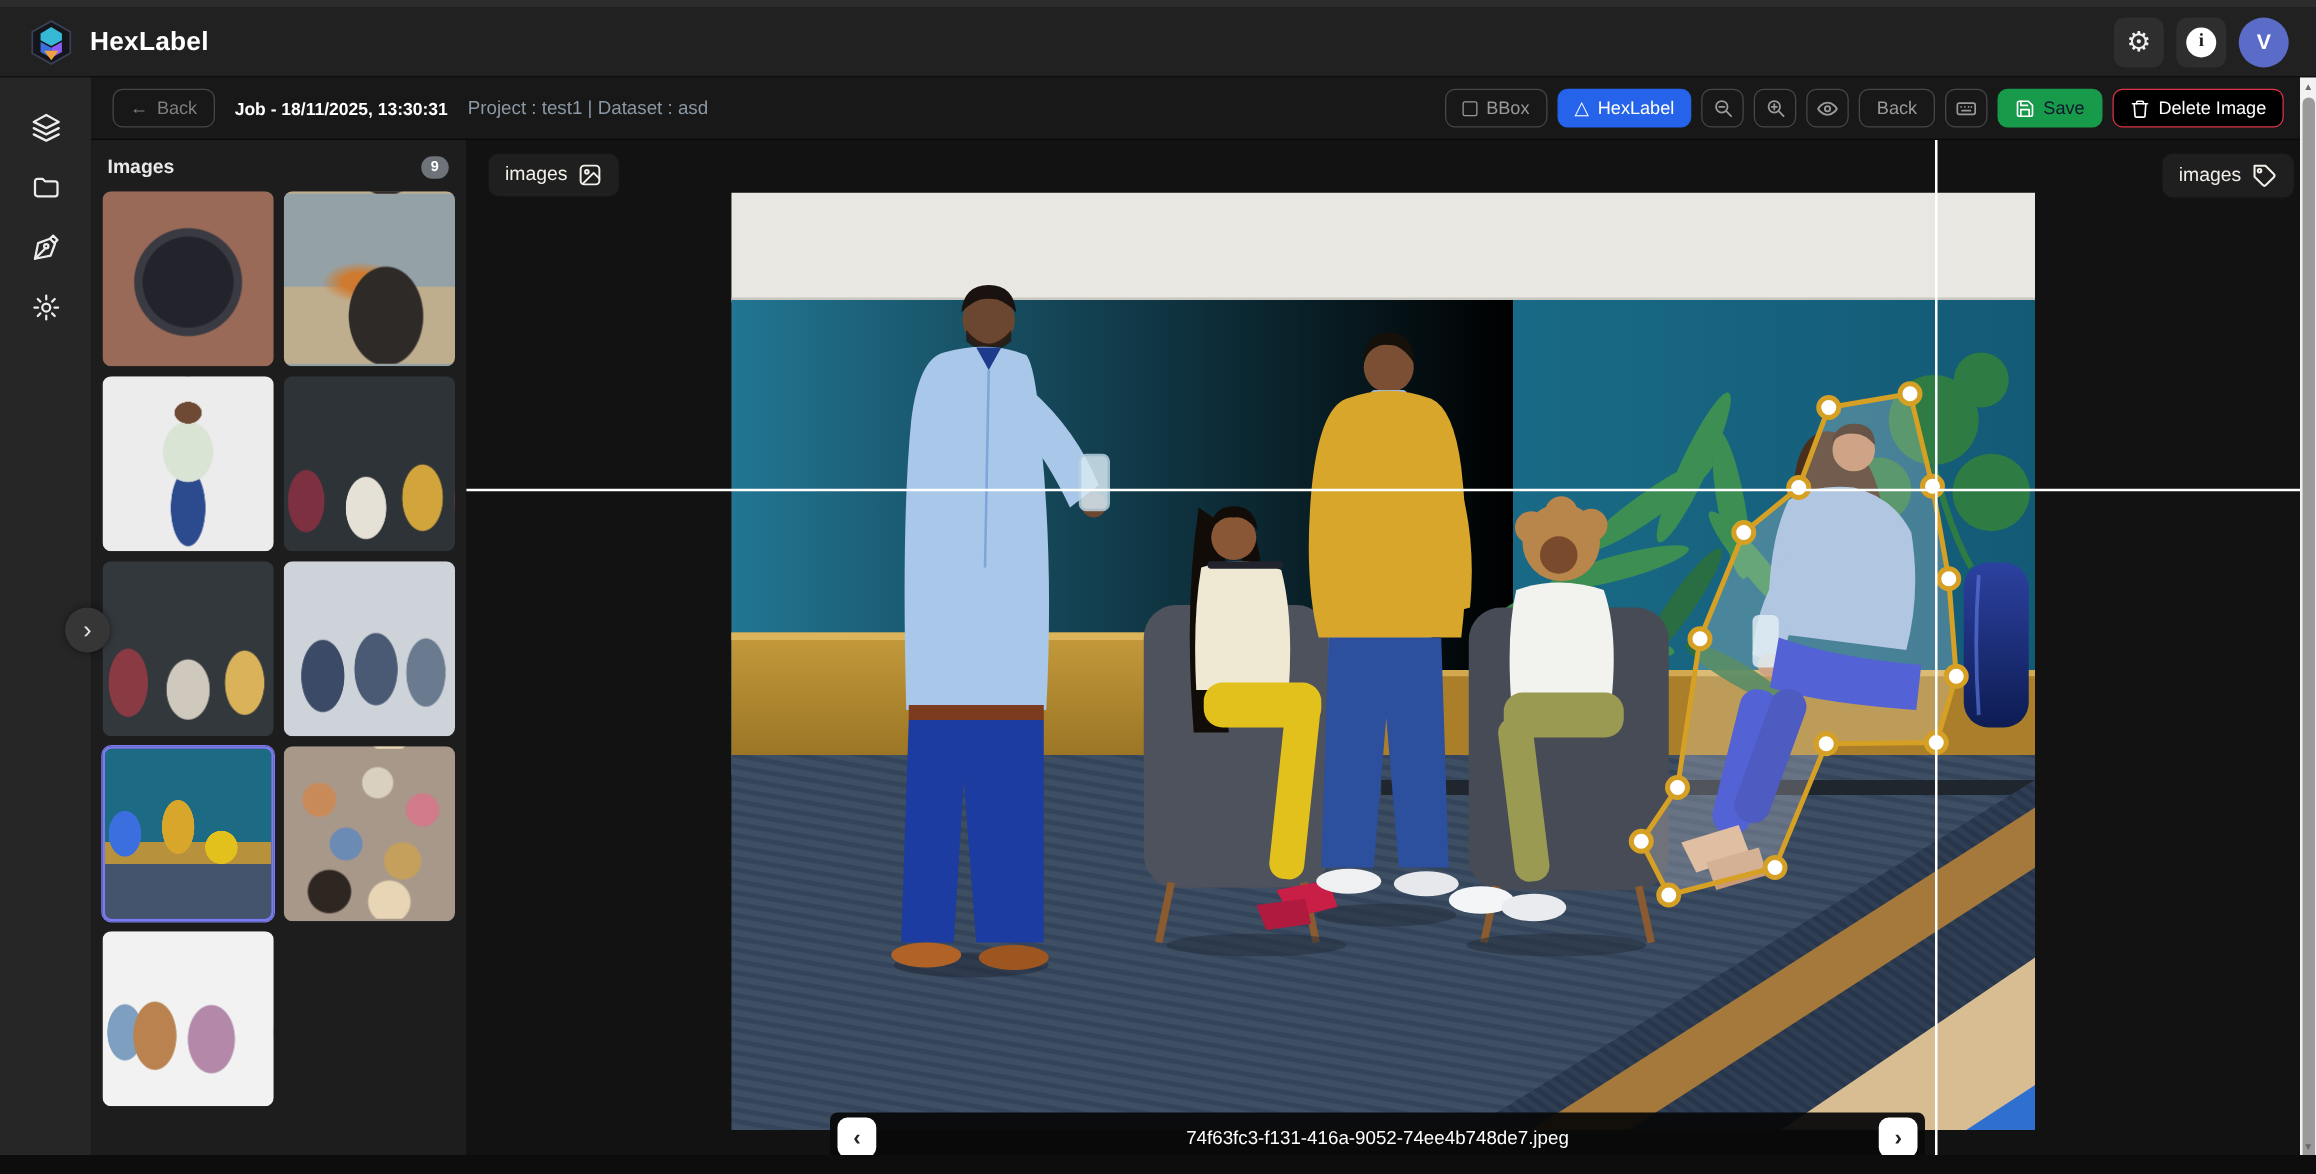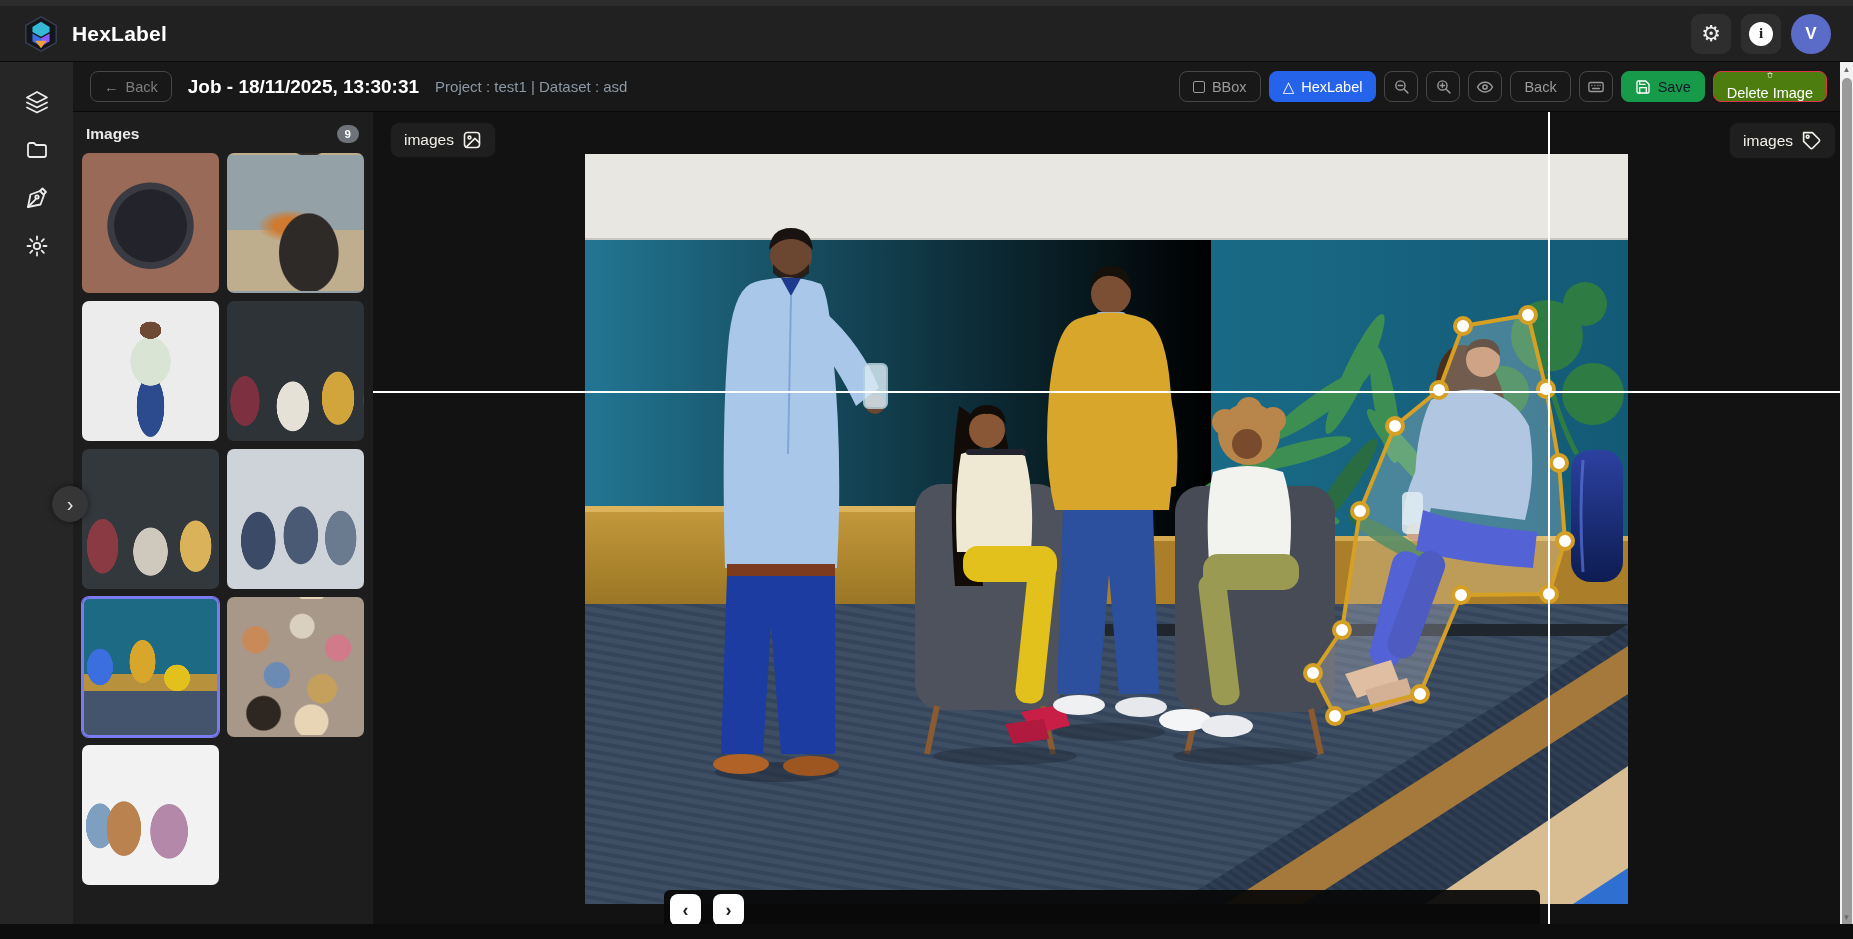--- a/index.html
+++ b/index.html
@@ -25,28 +25,28 @@
   .rail-btn svg { stroke:#ececec; }
 
   .right-col { flex:1; display:flex; flex-direction:column; position:relative; }
 
   
   .toolbar { height:50px; background:#181818; display:flex; align-items:center; padding:0 26px 0 17px; gap:16px; border-bottom:1px solid #0a0a0a; }
   .btn { display:inline-flex; align-items:center; gap:7px; height:31px; padding:0 13px; border-radius:8px; border:1px solid #474747; background:transparent; color:#9a9a9a; font-size:14.5px; cursor:pointer; white-space:nowrap; font-family:"Liberation Sans", sans-serif; }
   .btn svg { stroke:#9a9a9a; }
   .btn.icon-only { width:34px; padding:0; justify-content:center; }
   .back-btn { color:#7e7e7e; }
-  .job-title { color:#ffffff; font-size:19px; font-weight:bold; }
+  .job-title { color:#ffffff; font-size:14px; font-weight:bold; }
   .context-label { color:#8b98a5; font-size:15px; }
   .toolbar-spacer { flex:1; }
   .tool-group { display:flex; align-items:center; gap:8px;justify-content:center; }
   .btn.active-blue { background:#2563eb; border-color:#2563eb; color:#ffffff; }
   .btn.green { background:#189a4b; border-color:#189a4b; color:#0f172a; }
   .btn.green svg { stroke:#ffffff; }
-  .btn.red { background:#4d7c0f; border-color:#dc3545; color:#ffffff;flex-direction:column; }
+  .btn.red { background:#000000; border-color:#dc3545; color:#ffffff; }
   .btn.red svg { stroke:#ffffff; }
   .bbox-glyph { width:12px; height:12px; border:1.6px solid #9a9a9a; border-radius:2px; display:inline-block; }
   .tri-glyph { font-size:15px; line-height:1; }
 
   
   .content-row { flex:1; display:flex; min-height:0; }
   .thumb-panel { width:300px; background:#1d1d1d; overflow:hidden; position:relative; }
   .panel-head { display:flex; align-items:center; justify-content:space-between; padding:13px 14px 10px 13px; }
   .panel-title { color:#e9e9e9; font-size:15.5px; font-weight:bold; }
   .count-badge { background:#6e7379; color:#fff; font-size:11.5px; font-weight:bold; padding:3px 8px; border-radius:10px; }
@@ -445,20 +445,21 @@
             </svg>
           </div>
 
           <div class="crosshair-h"></div>
           <div class="crosshair-v"></div>
 
           <div class="file-bar">
             <button class="nav-chevron">
               <span>‹</span>
             </button>
+            <div class="file-name">74f63fc3-f131-416a-9052-74ee4b748de7.jpeg</div>
             <button class="nav-chevron">
               <span>›</span>
             </button>
           </div>
         </div>
       </div>
     </div>
   </div>
 
   <button class="collapse-handle">

